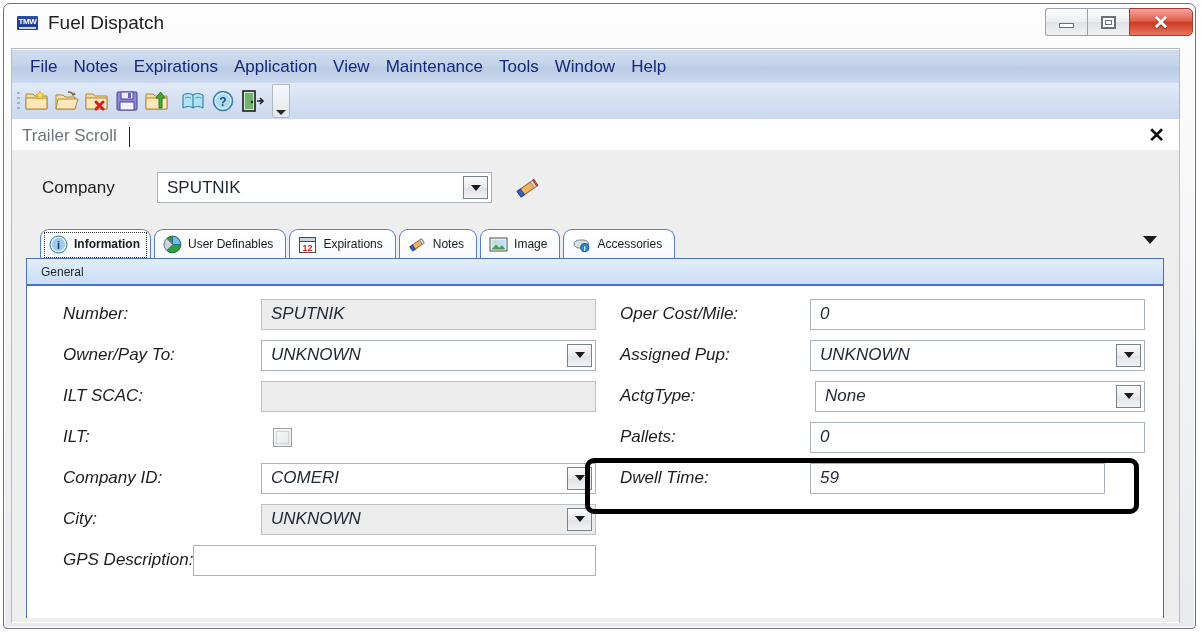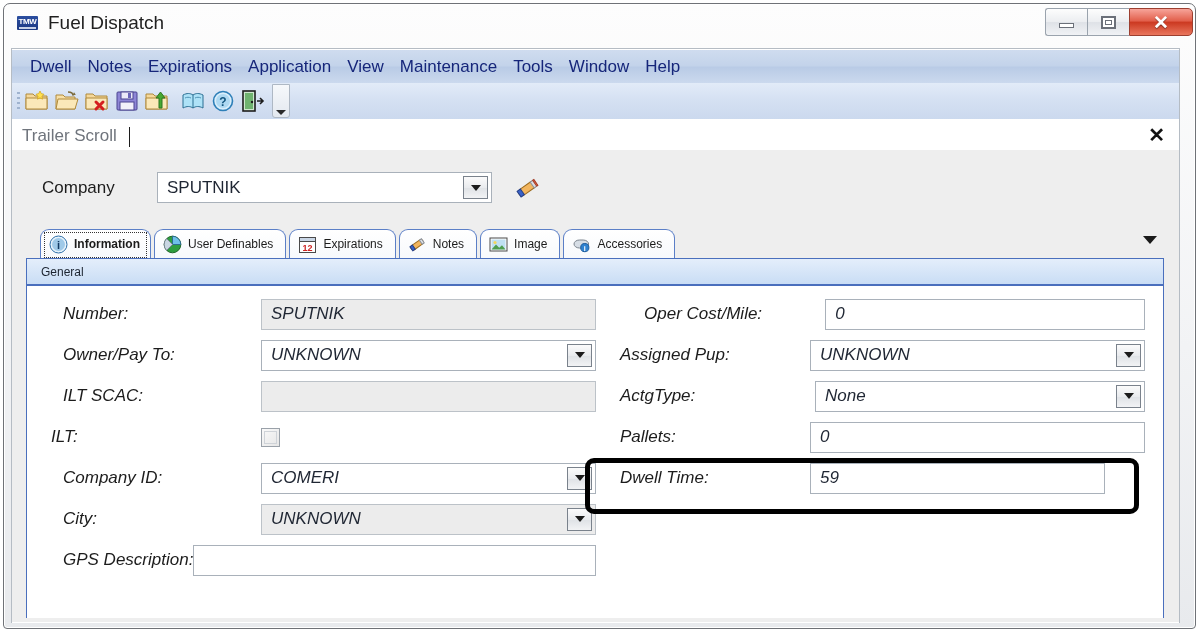--- a/index.html
+++ b/index.html
@@ -449,21 +449,21 @@
       </div>
       <div class="win-btn close">
         <div class="glyph-close">✕</div>
       </div>
     </div>
   </div>
 
   <div class="frame-inner"></div>
 
   <div class="menubar" id="menubar">
-      <div class="menu-item">Dwell</div>
+      <div class="menu-item">File</div>
       <div class="menu-item">Notes</div>
       <div class="menu-item">Expirations</div>
       <div class="menu-item">Application</div>
       <div class="menu-item">View</div>
       <div class="menu-item">Maintenance</div>
       <div class="menu-item">Tools</div>
       <div class="menu-item">Window</div>
       <div class="menu-item">Help</div>
     </div>
 
@@ -647,21 +647,21 @@
               <div class="val">UNKNOWN</div>
               <div class="combo-arrow">
                 <div class="tri"></div>
               </div>
             </div>
           </div>
           <div class="fld" style="left: 36px; top: 94px; width: 533px;">
             <div class="flabel" style="width: 198px;">ILT SCAC:</div>
             <div class="txt readonly" style="width: 335px;"></div>
           </div>
-          <div class="fld" style="left: 24px; top: 135px; width: 533px; gap: 12px;">
+          <div class="fld" style="left: 36px; top: 135px; width: 533px; gap: 12px;">
             <div class="flabel" style="width: 198px;">ILT:</div>
             <div class="checkbox"></div>
           </div>
           <div class="fld" style="left: 36px; top: 176px; width: 533px;">
             <div class="flabel" style="width: 198px;">Company ID:</div>
             <div class="combo" style="width: 335px;">
               <div class="val">COMERI</div>
               <div class="combo-arrow">
                 <div class="tri"></div>
               </div>
@@ -674,21 +674,21 @@
               <div class="combo-arrow">
                 <div class="tri"></div>
               </div>
             </div>
           </div>
           <div class="fld" style="left: 36px; top: 258px; width: 533px;">
             <div class="flabel" style="width: 198px;">GPS Description:</div>
             <div class="txt" style="width: 884px;"></div>
           </div>
           <div class="fld" style="left: 593px; top: 12px; width: 525px;">
-            <div class="flabel" style="width: 190px; margin-left: 24px;">Oper Cost/Mile:</div>
+            <div class="flabel" style="width: 190px;">Oper Cost/Mile:</div>
             <div class="txt" style="width: 335px;">0</div>
           </div>
           <div class="fld" style="left: 593px; top: 53px; width: 525px;">
             <div class="flabel" style="width: 190px;">Assigned Pup:</div>
             <div class="combo" style="width: 335px;">
               <div class="val">UNKNOWN</div>
               <div class="combo-arrow">
                 <div class="tri"></div>
               </div>
             </div>

